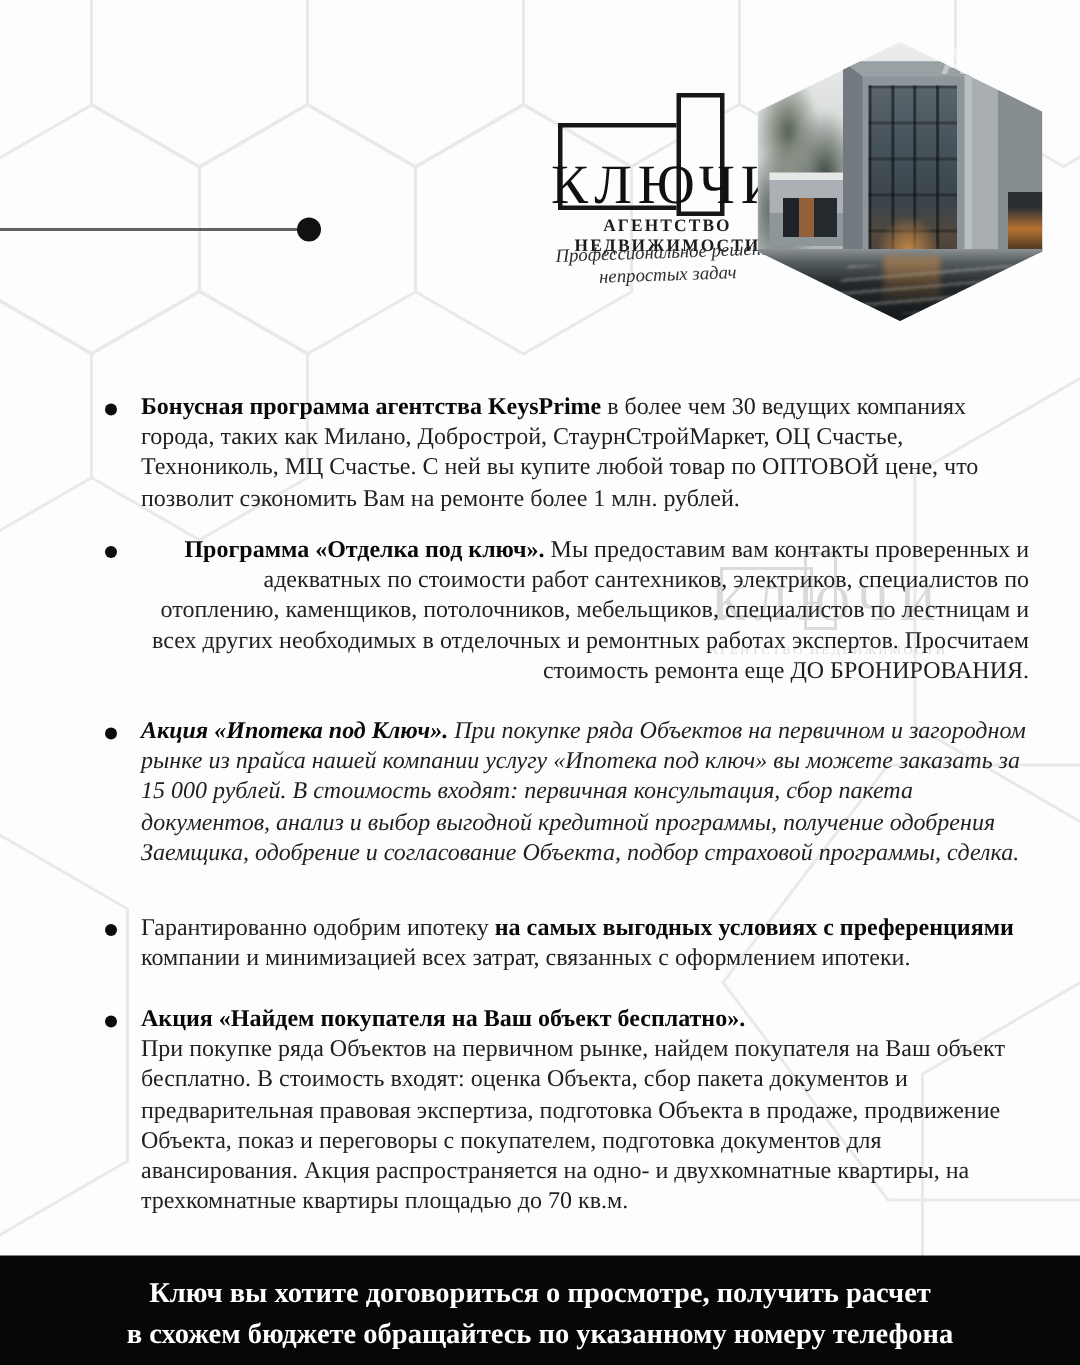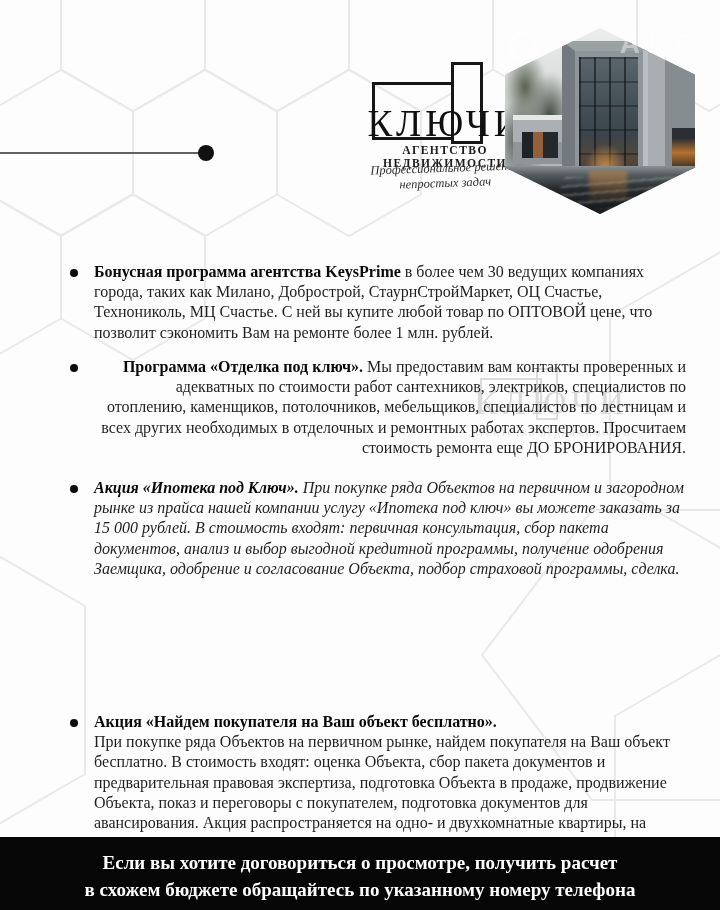--- a/index.html
+++ b/index.html
@@ -49,21 +49,21 @@
      background:linear-gradient(180deg,#2a2f33 0 25%,#b5722f 60%,#3a2d20 100%);}
   .ground{left:0;top:74%;width:100%;height:26%;
      background:linear-gradient(180deg,#8b9194 0%,#565d60 18%,#23282b 48%,#14181b 100%);}
   .reflect{left:28%;top:80%;width:58%;height:17%;transform:skewX(-25deg);filter:blur(1px);
      background:repeating-linear-gradient(175deg,rgba(212,218,221,.30) 0 2px,rgba(212,218,221,0) 2px 9px);}
   .reflect-warm{left:44%;top:77%;width:20%;height:20%;filter:blur(2px);
      background:linear-gradient(180deg,rgba(213,140,66,.55) 0%,rgba(213,140,66,0) 90%);}
   
   .corner-wm{position:absolute;left:506px;top:22px;width:192px;height:42px;z-index:3;}
   .corner-ring{position:absolute;left:2px;top:9px;width:20px;height:20px;border:5px solid rgba(255,255,255,.38);border-radius:50%;}
-  .corner-text{position:absolute;right:2px;top:6px;font-size:28px;font-weight:700;letter-spacing:8px;
+  .corner-text{position:absolute;right:2px;top:6px;font-size:24px;font-weight:700;letter-spacing:8px;
                color:rgba(255,255,255,.42);font-family:"Liberation Sans",sans-serif;}
   .center-wm{position:absolute;left:452px;top:376px;width:200px;height:70px;z-index:1;opacity:.16;}
   .cw-rect-a{position:absolute;left:28px;top:2px;width:58px;height:30px;border:2px solid #333;}
   .cw-rect-b{position:absolute;left:84px;top:-8px;width:18px;height:48px;border:2px solid #333;}
   .cw-name{position:absolute;left:0;top:8px;width:200px;text-align:center;font-size:34px;letter-spacing:6px;color:#222;}
   .cw-sub{position:absolute;left:0;top:52px;width:200px;text-align:center;font-size:8.5px;letter-spacing:1.5px;color:#333;}
   
   .bullet-list{position:absolute;left:0;top:0;width:580px;height:910px;margin:16px;padding:16px;list-style:none;z-index:2;}
   .bullet{position:absolute;left:52px;width:618px;}
   .bdot{position:absolute;left:2px;top:7px;width:8px;height:8px;border-radius:50%;background:#0c0c0c;}
@@ -143,26 +143,30 @@
         <p class="btext"><b>Бонусная программа агентства KeysPrime</b><span> в более чем 30 ведущих компаниях города, таких как Милано, Добрострой, СтаурнСтройМаркет, ОЦ Счастье, Технониколь, МЦ Счастье. С ней вы купите любой товар по ОПТОВОЙ цене, что позволит сэкономить Вам на ремонте более 1 млн. рублей.</span></p>
       </li>
       <li class="bullet" style="top: 341px; text-align: right;">
         <span class="bdot"></span>
         <p class="btext"><b>Программа «Отделка под ключ».</b><span> Мы предоставим вам контакты проверенных и адекватных по стоимости работ сантехников, электриков, специалистов по отоплению, каменщиков, потолочников, мебельщиков, специалистов по лестницам и всех других необходимых в отделочных и ремонтных работах экспертов. Просчитаем стоимость ремонта еще ДО БРОНИРОВАНИЯ.</span></p>
       </li>
       <li class="bullet" style="top: 462px; font-style: italic;">
         <span class="bdot"></span>
         <p class="btext"><b>Акция «Ипотека под Ключ».</b><span> При покупке ряда Объектов на первичном и загородном рынке из прайса нашей компании услугу «Ипотека под ключ» вы можете заказать за 15 000 рублей. В стоимость входят: первичная консультация, сбор пакета документов, анализ и выбор выгодной кредитной программы, получение одобрения Заемщика, одобрение и согласование Объекта, подбор страховой программы, сделка.</span></p>
       </li>
-      <li class="bullet" style="top: 696px;">
+      <li class="bullet" style="top: 593px;">
+        <span class="bdot"></span>
+        <p class="btext"><span>Гарантированно одобрим ипотеку </span><b>на самых выгодных условиях с преференциями</b><span> компании и минимизацией всех затрат, связанных с оформлением ипотеки.</span></p>
+      </li>
+      <li class="bullet" style="top: 654px;">
         <span class="bdot"></span>
         <p class="btext"><b>Акция «Найдем покупателя на Ваш объект бесплатно».</b><br><span>При покупке ряда Объектов на первичном рынке, найдем покупателя на Ваш объект бесплатно. В стоимость входят: оценка Объекта, сбор пакета документов и предварительная правовая экспертиза, подготовка Объекта в продаже, продвижение Объекта, показ и переговоры с покупателем, подготовка документов для авансирования. Акция распространяется на одно- и двухкомнатные квартиры, на трехкомнатные квартиры площадью до 70 кв.м.</span></p>
       </li>
     </ul>
 
   <div class="footer" style="background: rgb(6, 6, 6);">
     <div class="footer-text" style="color: rgb(255, 255, 255);">
-        <div>Если вы хотите договориться о просмотре, получить расчет</div>
+        <div>Ключ вы хотите договориться о просмотре, получить расчет</div>
         <div>в схожем бюджете обращайтесь по указанному номеру телефона</div>
       </div>
   </div>
 
 </div>
 
 </body></html>

